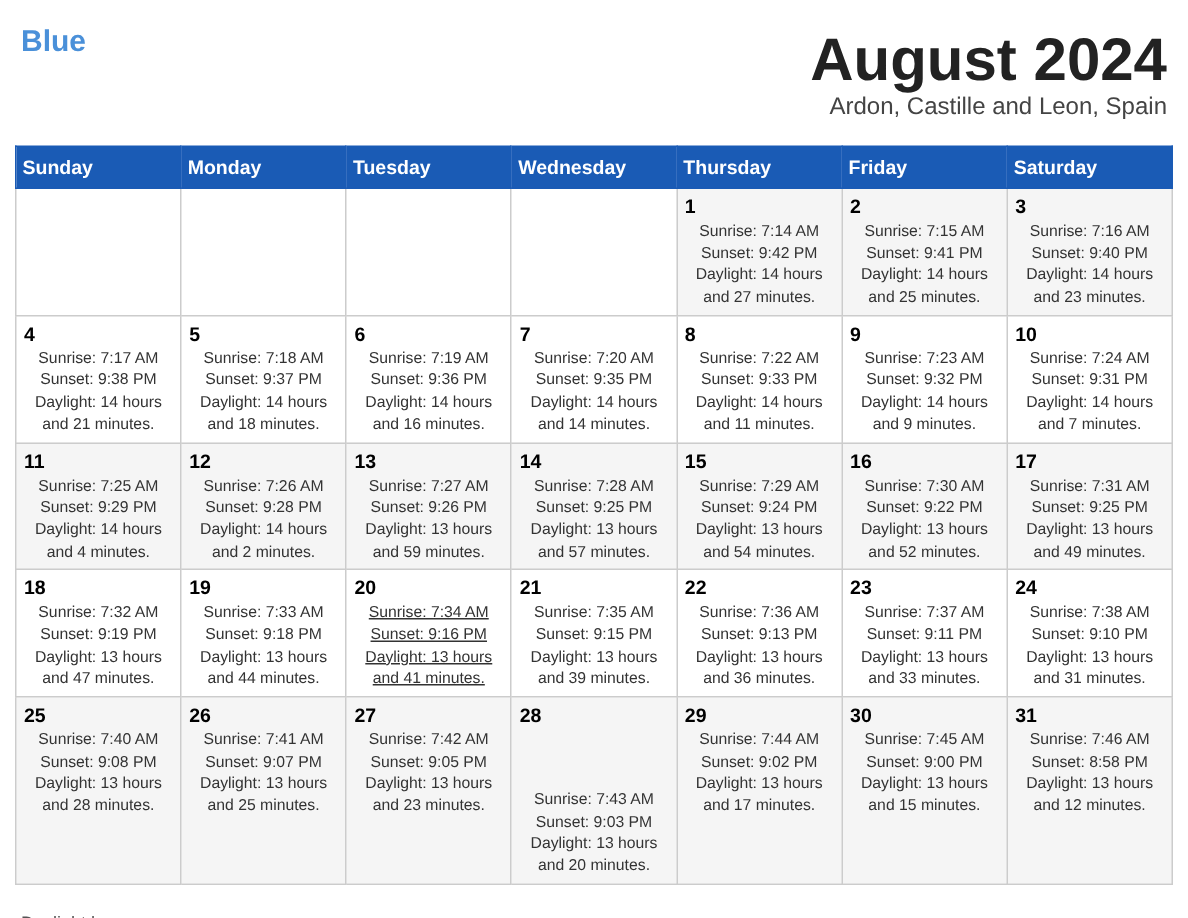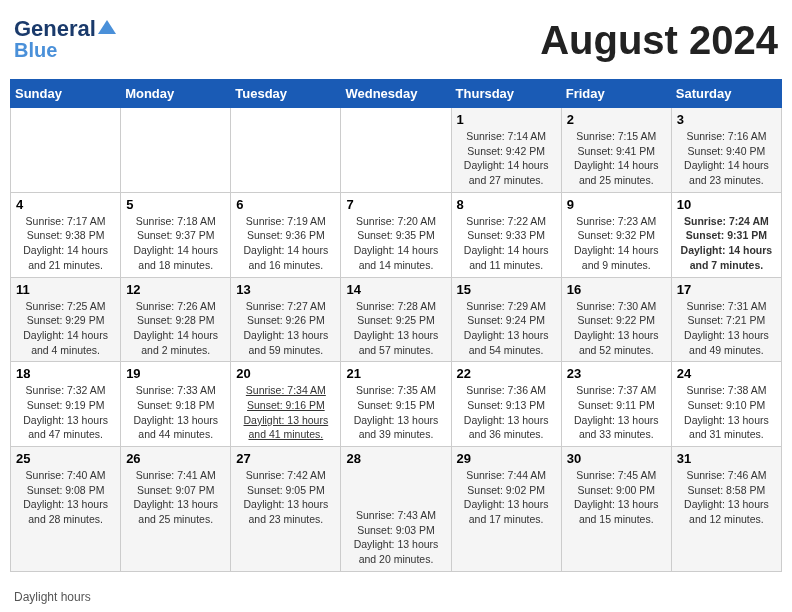--- a/index.html
+++ b/index.html
@@ -88,30 +88,25 @@
       font-size: 12px;
       color: #555;
       padding-left: 4px;
     }
   </style>
 </head>
 <body>
 
 <div class="header-area">
   <div class="logo">
-    <div style="display:flex;align-items:center;">
-      <span class="logo-text">General</span>
-      <svg width="18" height="18" viewBox="0 0 18 18" style="margin-left:2px;margin-top:-4px;">
-        <polygon points="9,2 18,16 0,16" fill="#4a90d9"></polygon>
-      </svg>
-    </div>
     <span class="logo-text" style="color:#4a90d9;font-size:20px;">Blue</span>
   </div>
   <div class="title-area">
     <div class="cal-title">August 2024</div>
+    <div class="cal-subtitle">Ardon, Castille and Leon, Spain</div>
   </div>
 </div>
 
 <table>
   <thead>
     <tr>
     <th>Sunday</th>
         <th>Monday</th>
         <th>Tuesday</th>
         <th>Wednesday</th>
@@ -177,21 +172,21 @@
 Daylight: 14 hours and 11 minutes.</div>
         </td>
         <td>
           <span class="day-num">9</span>
           <div class="day-info" style="white-space: pre-line;">Sunrise: 7:23 AM
 Sunset: 9:32 PM
 Daylight: 14 hours and 9 minutes.</div>
         </td>
         <td>
           <span class="day-num">10</span>
-          <div class="day-info" style="white-space: pre-line; font-weight: bold;">Sunrise: 7:24 AM
+          <div class="day-info" style="white-space: pre-line;">Sunrise: 7:24 AM
 Sunset: 9:31 PM
 Daylight: 14 hours and 7 minutes.</div>
         </td>
       </tr>
       <tr>
         <td>
           <span class="day-num">11</span>
           <div class="day-info" style="white-space: pre-line;">Sunrise: 7:25 AM
 Sunset: 9:29 PM
 Daylight: 14 hours and 4 minutes.</div>
@@ -222,21 +217,21 @@
         </td>
         <td>
           <span class="day-num">16</span>
           <div class="day-info" style="white-space: pre-line;">Sunrise: 7:30 AM
 Sunset: 9:22 PM
 Daylight: 13 hours and 52 minutes.</div>
         </td>
         <td>
           <span class="day-num">17</span>
           <div class="day-info" style="white-space: pre-line;">Sunrise: 7:31 AM
-Sunset: 7:21 PM
+Sunset: 9:25 PM
 Daylight: 13 hours and 49 minutes.</div>
         </td>
       </tr>
       <tr>
         <td>
           <span class="day-num">18</span>
           <div class="day-info" style="white-space: pre-line;">Sunrise: 7:32 AM
 Sunset: 9:19 PM
 Daylight: 13 hours and 47 minutes.</div>
         </td>

